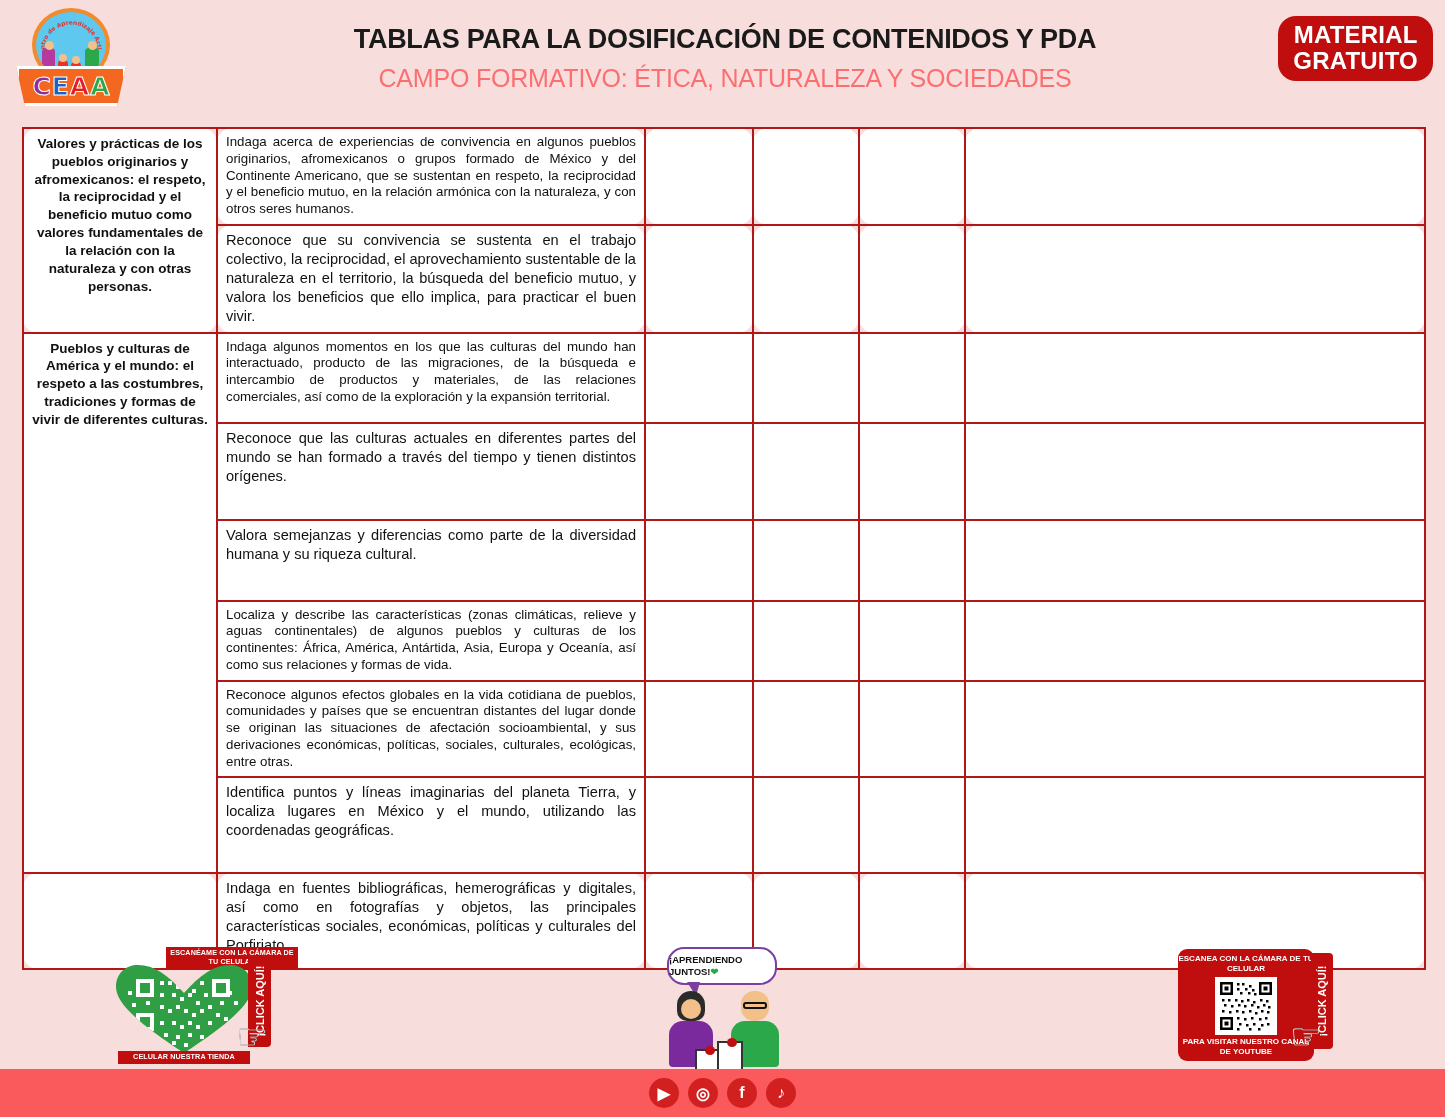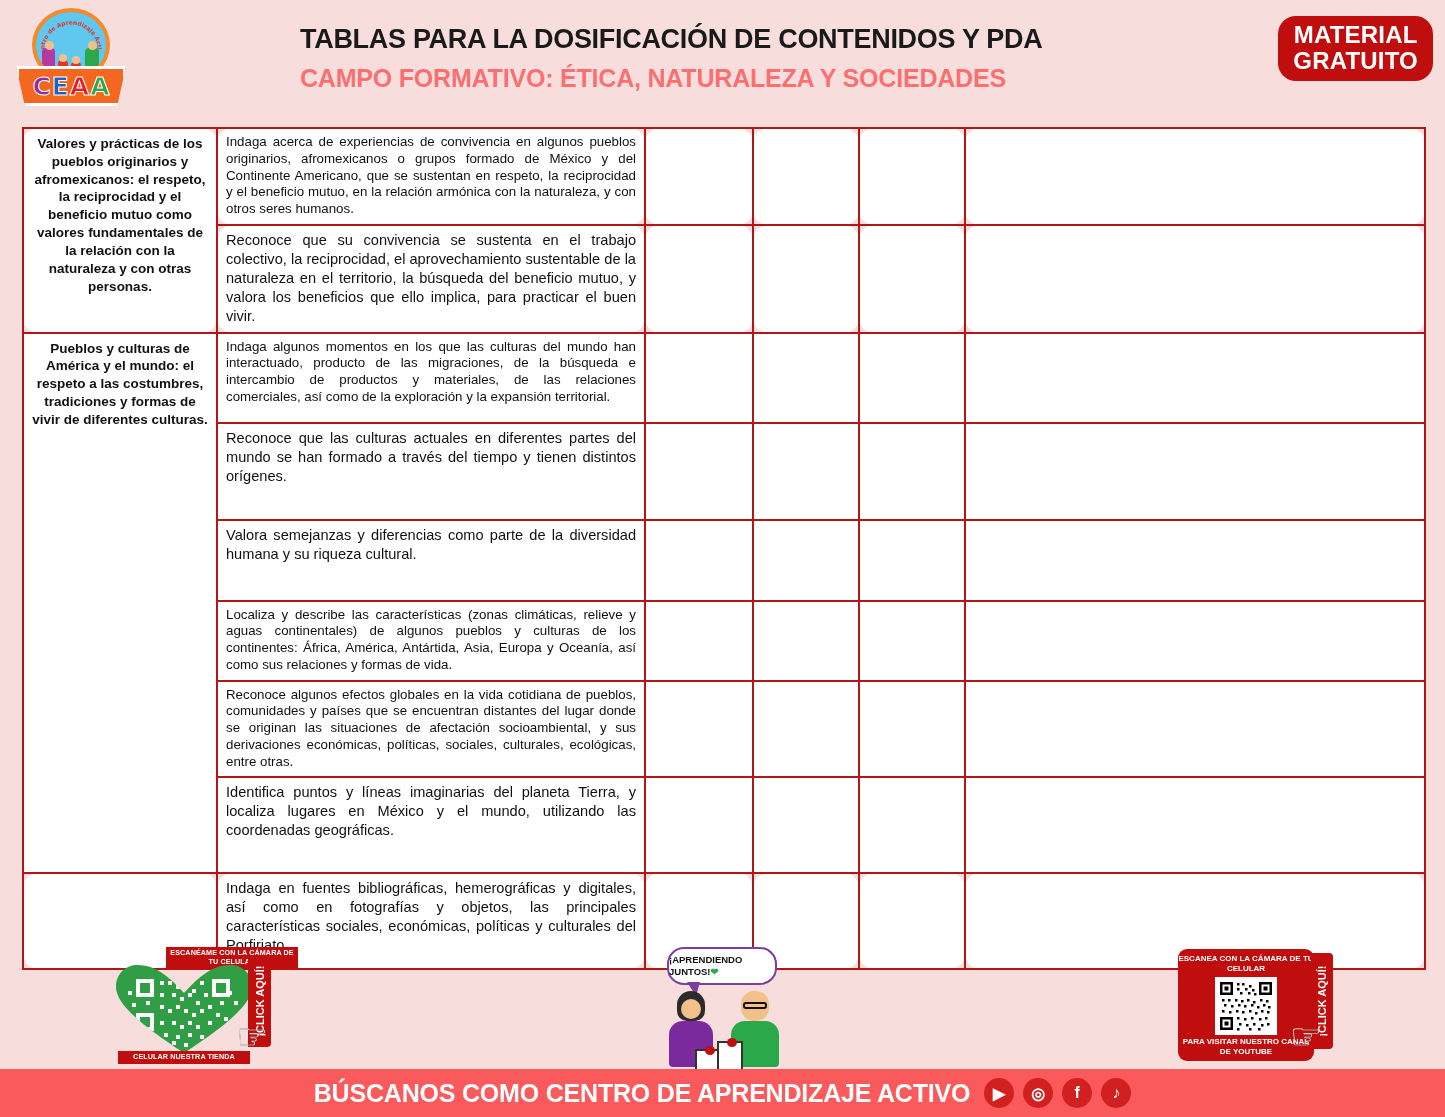--- a/index.html
+++ b/index.html
@@ -31,27 +31,27 @@
     clip-path: polygon(0 0, 100% 0, 92% 100%, 8% 100%);
     display: flex; align-items: center; justify-content: center; gap: 1px;
   }
   .logo-banner span {
     font-weight: bold; font-size: 25px; -webkit-text-stroke: 1px #fff;
     font-family: "DejaVu Sans", sans-serif;
   }
   .lb1 { color: #8e2fa0; } .lb2 { color: #1a63c4; }
   .lb3 { color: #e41e26; } .lb4 { color: #2aa84a; }
 
-  .titles { position: absolute; left: 300px; top: 22px; width: 850px; }
+  .titles { position: absolute; left: 300px; top: 22px; width: 850px; text-align: center; }
   .title-main {
     font-size: 27px; font-weight: bold; color: #1a1a1a; letter-spacing: -0.3px;
     line-height: 1.28; font-family: "Liberation Sans", sans-serif;
   }
   .title-sub {
-    font-size: 25px; font-weight: bold; color: #fb6f71; letter-spacing: -0.2px;
+    font-size: 25px; font-weight: normal; color: #fb6f71; letter-spacing: -0.2px;
     margin-top: 6px; line-height: 1.2;
   }
 
   .material-badge {
     position: absolute; right: 12px; top: 16px;
     background: #c00d0d; color: #fff; border-radius: 18px;
     padding: 6px 15px 8px 15px; text-align: center;
     font-size: 24px; font-weight: bold; line-height: 1.07;
     letter-spacing: 0.2px;
   }
@@ -451,21 +451,20 @@
         <div class="cap">PARA VISITAR NUESTRO CANAL DE YOUTUBE</div>
       </div>
       <div class="click-tab-r">
         <span>¡CLICK AQUÍ!</span>
       </div>
       <div class="hand-cursor" style="left:112px;top:70px;">☞</div>
     </div>
   </div>
 
   <div class="bottombar">
-    <div class="btxt">BÚSCANOS COMO CENTRO DE APRENDIZAJE ACTIVO</div>
     <div class="socials">
       <div class="soc">▶</div>
       <div class="soc">◎</div>
       <div class="soc">f</div>
       <div class="soc">♪</div>
     </div>
   </div>
 
 </div>
 

